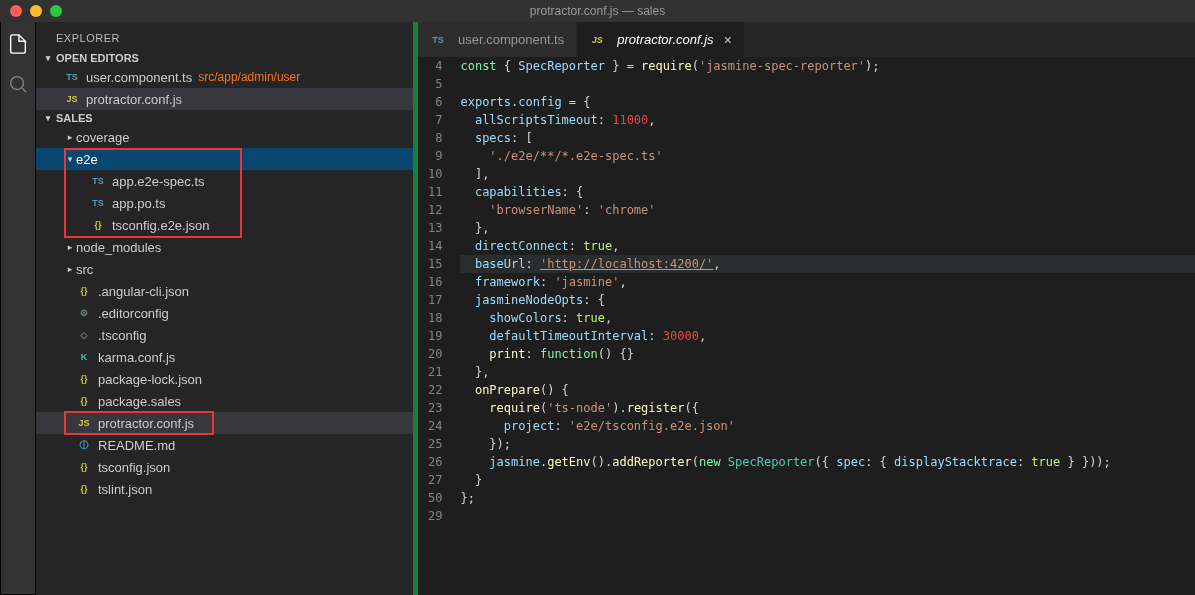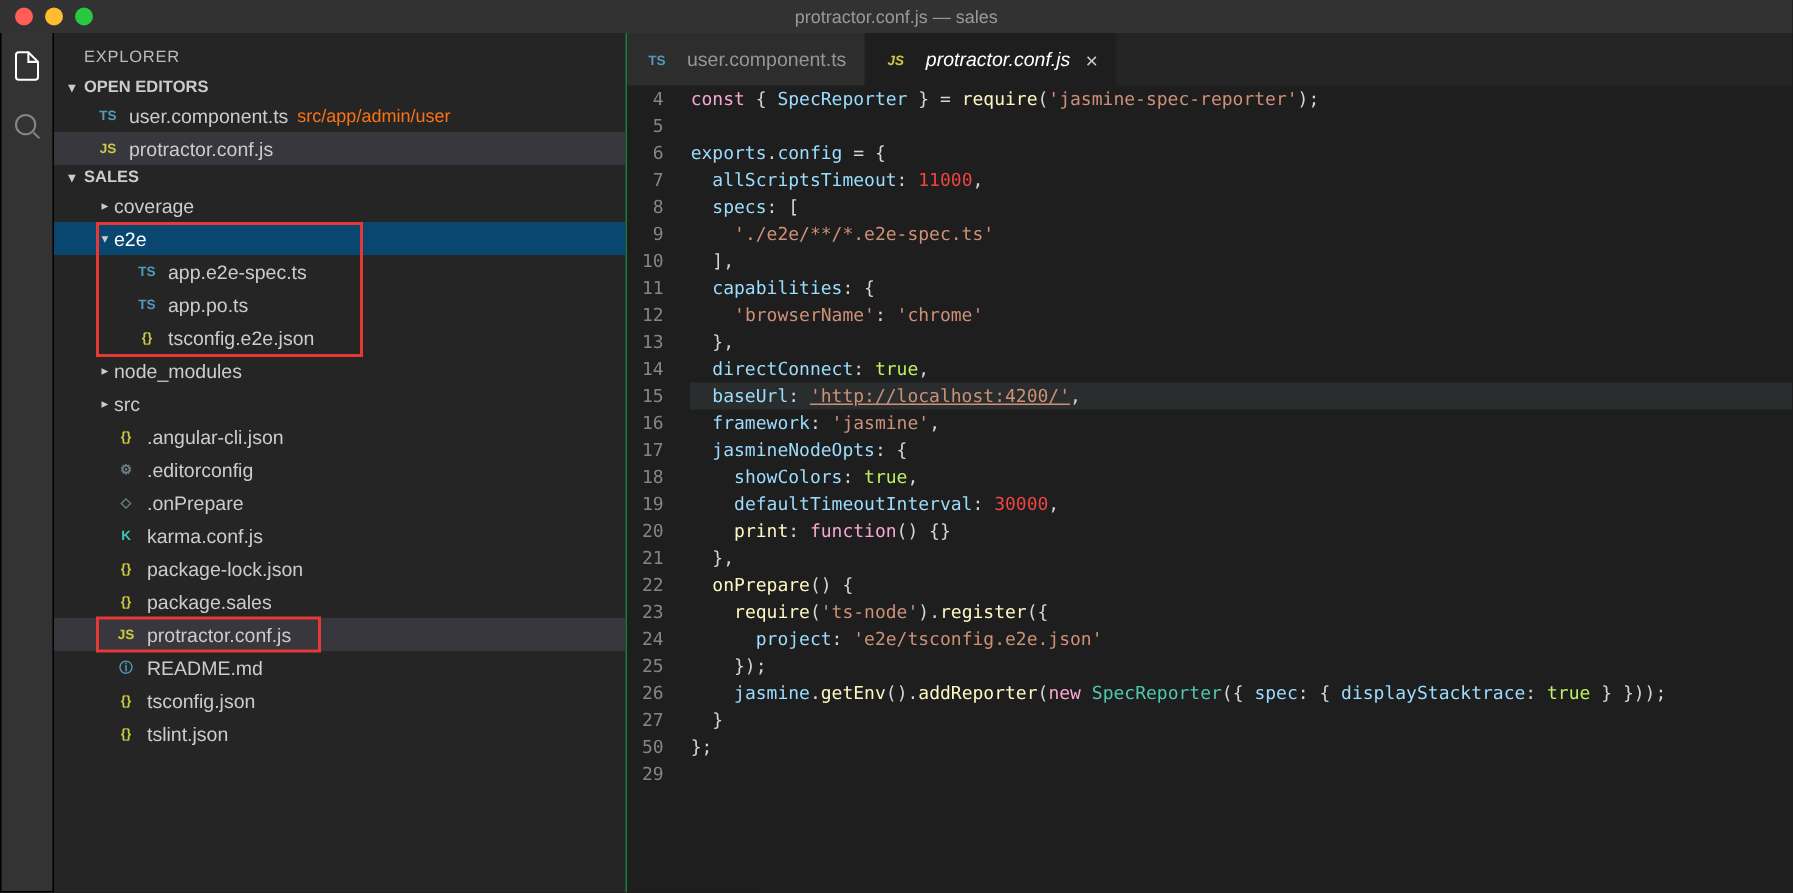--- a/index.html
+++ b/index.html
@@ -54,21 +54,21 @@
 }
 .activity-icon {
   width: 24px; height: 24px;
   color: #858585;
   display:flex;align-items:center;justify-content:center;
 }
 .activity-icon.active { color: #fff; }
 .sidebar {
   width: 382px;
   background: #252526;
-  border-right: 1px solid #15803d;
+  border-right: 5px solid #15803d;
   display: flex;
   flex-direction: column;
   overflow: hidden;
 }
 .sidebar-header {
   padding: 10px 14px 6px 20px;
   font-size: 11px;
   color: #bbbbbb;
   letter-spacing: 0.5px;
 }
@@ -178,21 +178,21 @@
   color: #858585;
   padding: 0 18px 0 10px;
   user-select: none;
 }
 .code {
   flex: 1;
   white-space: pre;
 }
 .code-line { height: 18px; }
 .code-line.highlight { background: #2a2d2e; }
-.tok-kw { color: #f9a8d4; margin-top: 30px; }
+.tok-kw { color: #86efac; margin-top: 30px; }
 .tok-var { color: #9cdcfe; }
 .tok-fn { color: #fef9c3; }
 .tok-str { color: #ce9178; }
 .tok-num { color: #ef4444; }
 .tok-bool { color: #bef264; }
 .tok-plain { color: #d4d4d4; }
 .tok-type { color: #4ec9b0; }
 .tok-link { color: #ce9178; text-decoration: underline; }
 .sidebar-scroll { flex:1; position:relative; overflow:visible; }
 </style>
@@ -286,21 +286,21 @@
             <span>.angular-cli.json</span>
           </div>
           <div class="tree-row indent-1">
             <span class="chev empty">▸</span>
             <span class="file-icon fi-config">⚙</span>
             <span>.editorconfig</span>
           </div>
           <div class="tree-row indent-1">
             <span class="chev empty">▸</span>
             <span class="file-icon fi-git">◇</span>
-            <span>.onPrepare</span>
+            <span>.tsconfig</span>
           </div>
           <div class="tree-row indent-1">
             <span class="chev empty">▸</span>
             <span class="file-icon fi-karma">K</span>
             <span>karma.conf.js</span>
           </div>
           <div class="tree-row indent-1">
             <span class="chev empty">▸</span>
             <span class="file-icon fi-json">{}</span>
             <span>package-lock.json</span>

